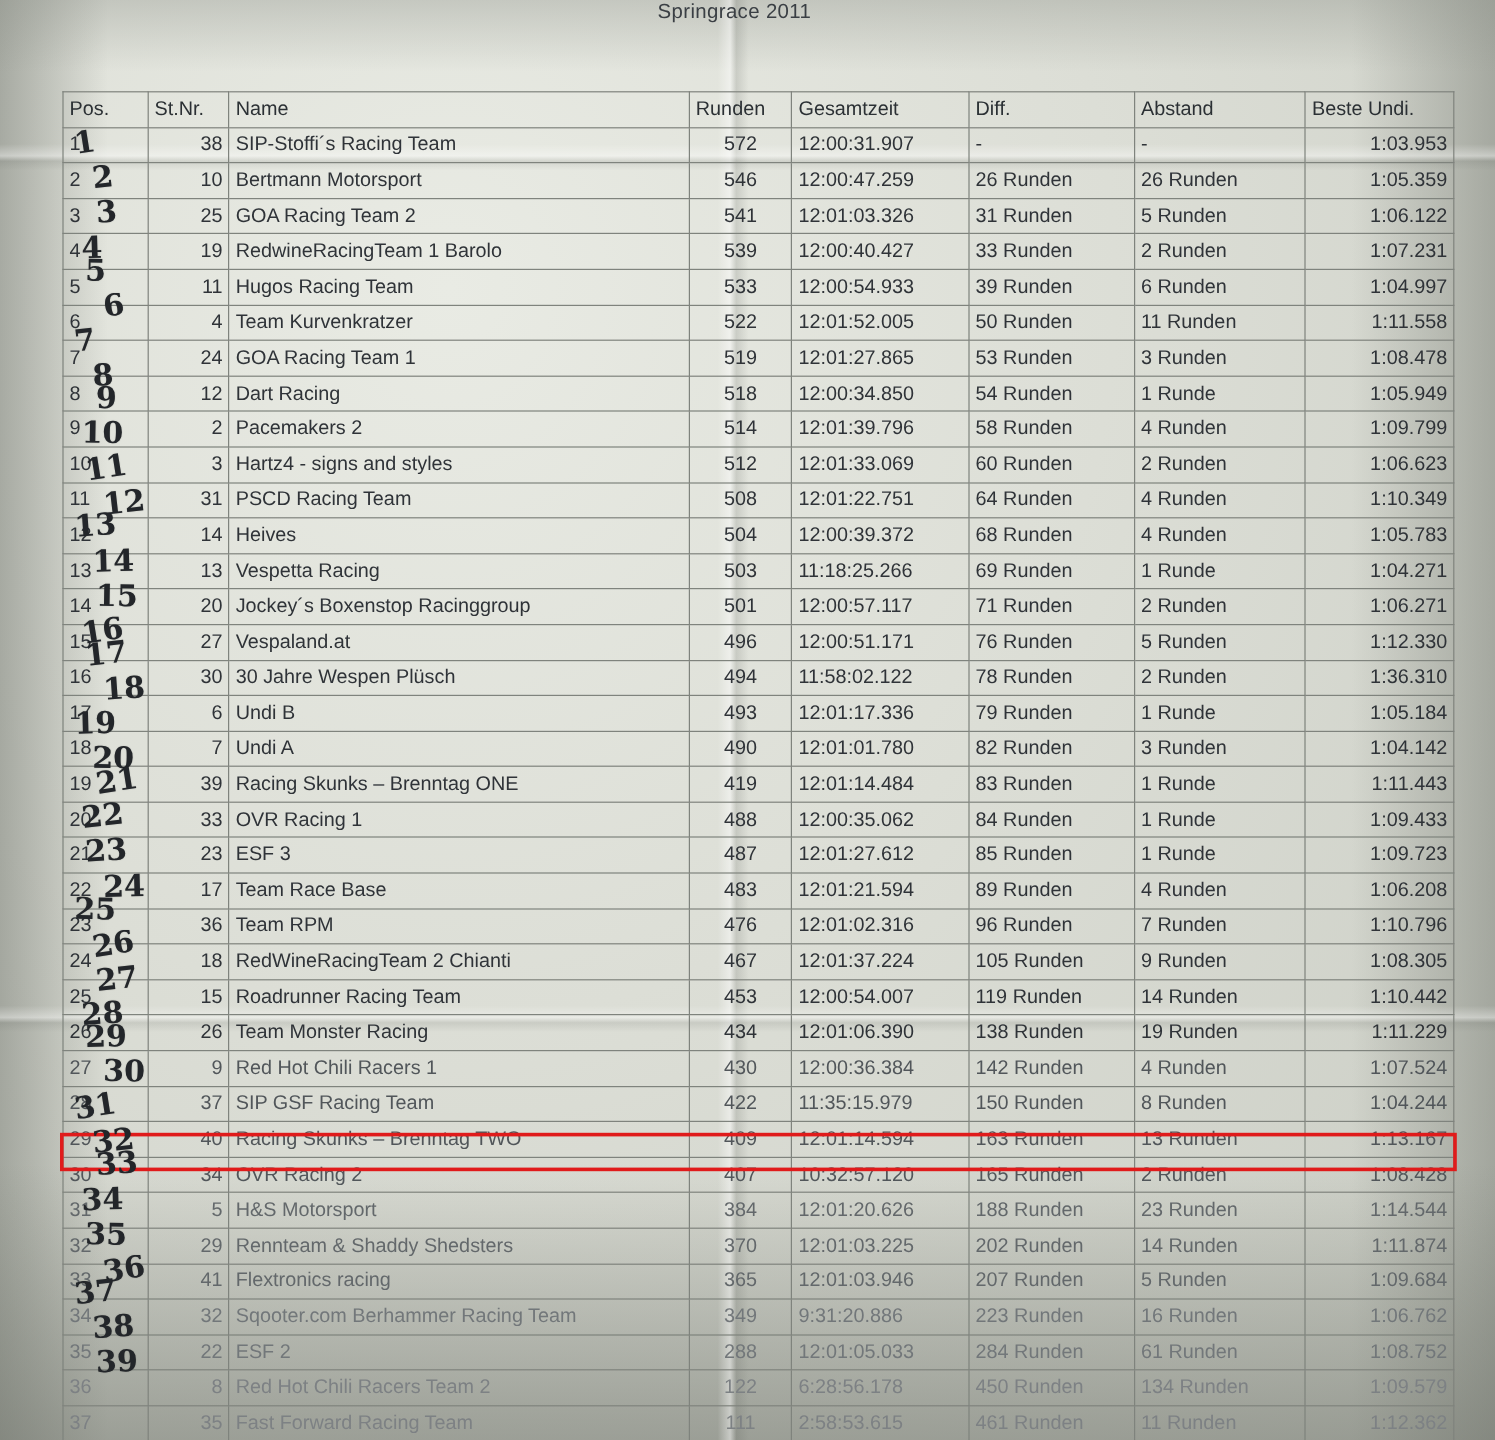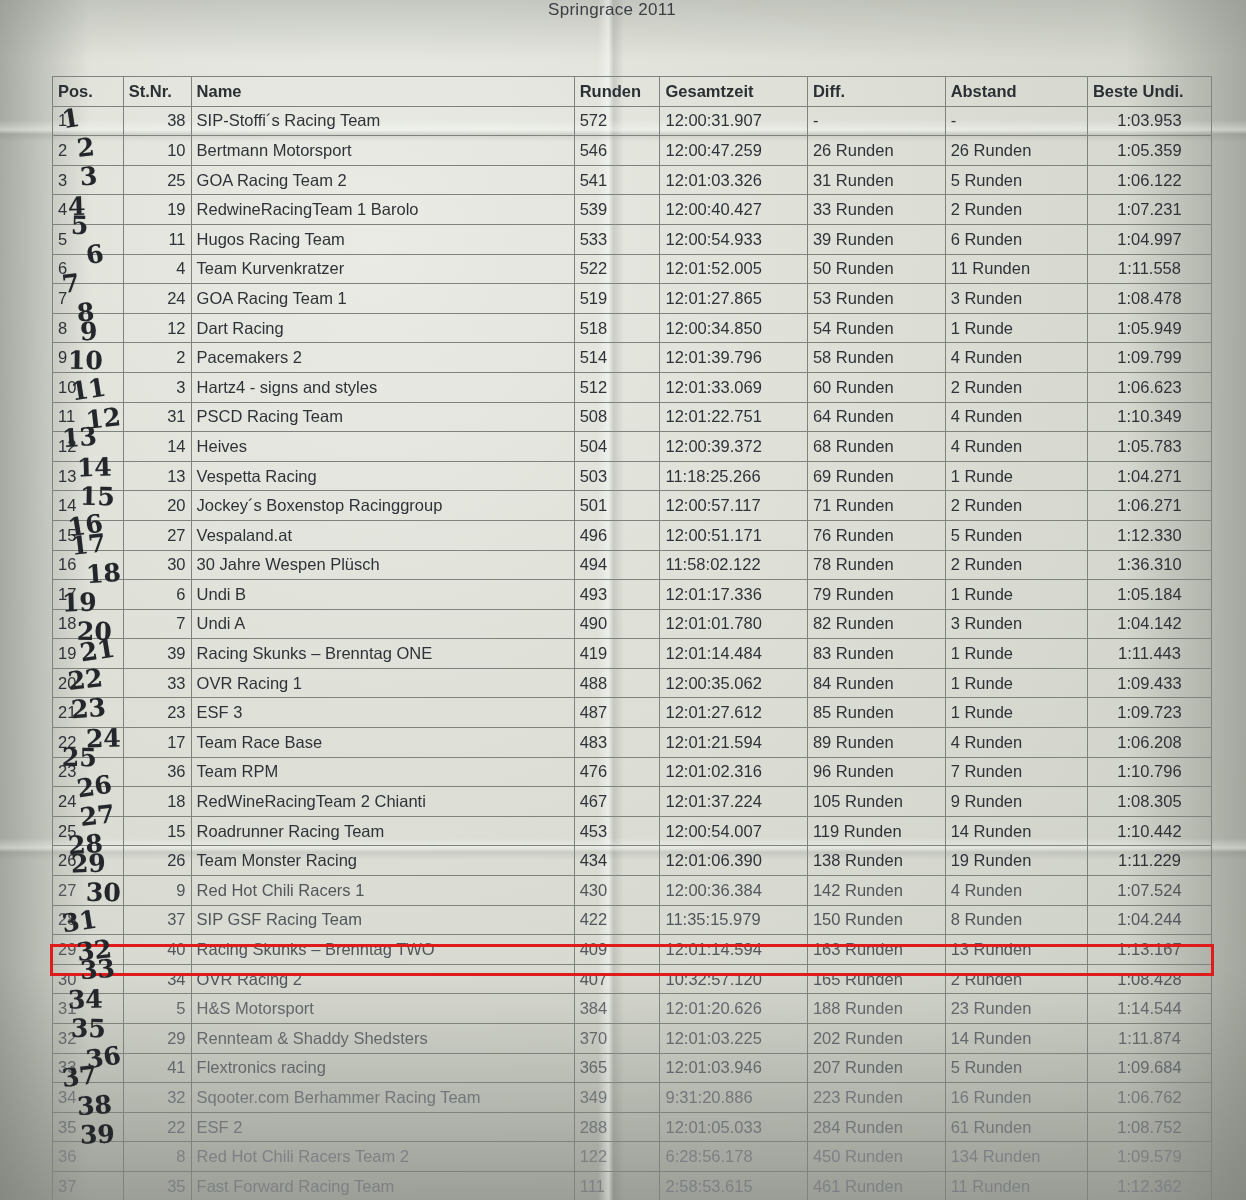--- a/index.html
+++ b/index.html
@@ -82,34 +82,34 @@
   table.results th,
   table.results td {
     border: 1px solid #7f837d;
     padding: 1px 5px;
     height: 26.6px;
     line-height: 25px;
     white-space: nowrap;
     background: transparent;
   }
   table.results thead th {
-    font-weight: bold;
+    font-weight: normal;
     text-align: left;
     font-size: 16.5px;
     color: #2b3034;
   }
   
   .c-pos   { width: 62px;  text-align: left; }
   .c-st    { width: 58px;  text-align: right; }
   .c-name  { width: 380px; text-align: left; }
-  .c-runden{ width: 76px;  text-align: left; }
+  .c-runden{ width: 76px;  text-align: center; }
   .c-ges   { width: 140px; text-align: left; }
   .c-diff  { width: 130px; text-align: left; }
   .c-abst  { width: 135px; text-align: left; }
-  .c-best  { width: 115px; text-align: center; }
+  .c-best  { width: 115px; text-align: right; }
 
   thead .c-runden { text-align: left; }
 
   
   tr.fade1 td { color: #51565a; }
   tr.fade2 td { color: #63686b; }
   tr.fade3 td { color: #72777a; }
   tr.fade4 td { color: #7d8184; }
 
   

